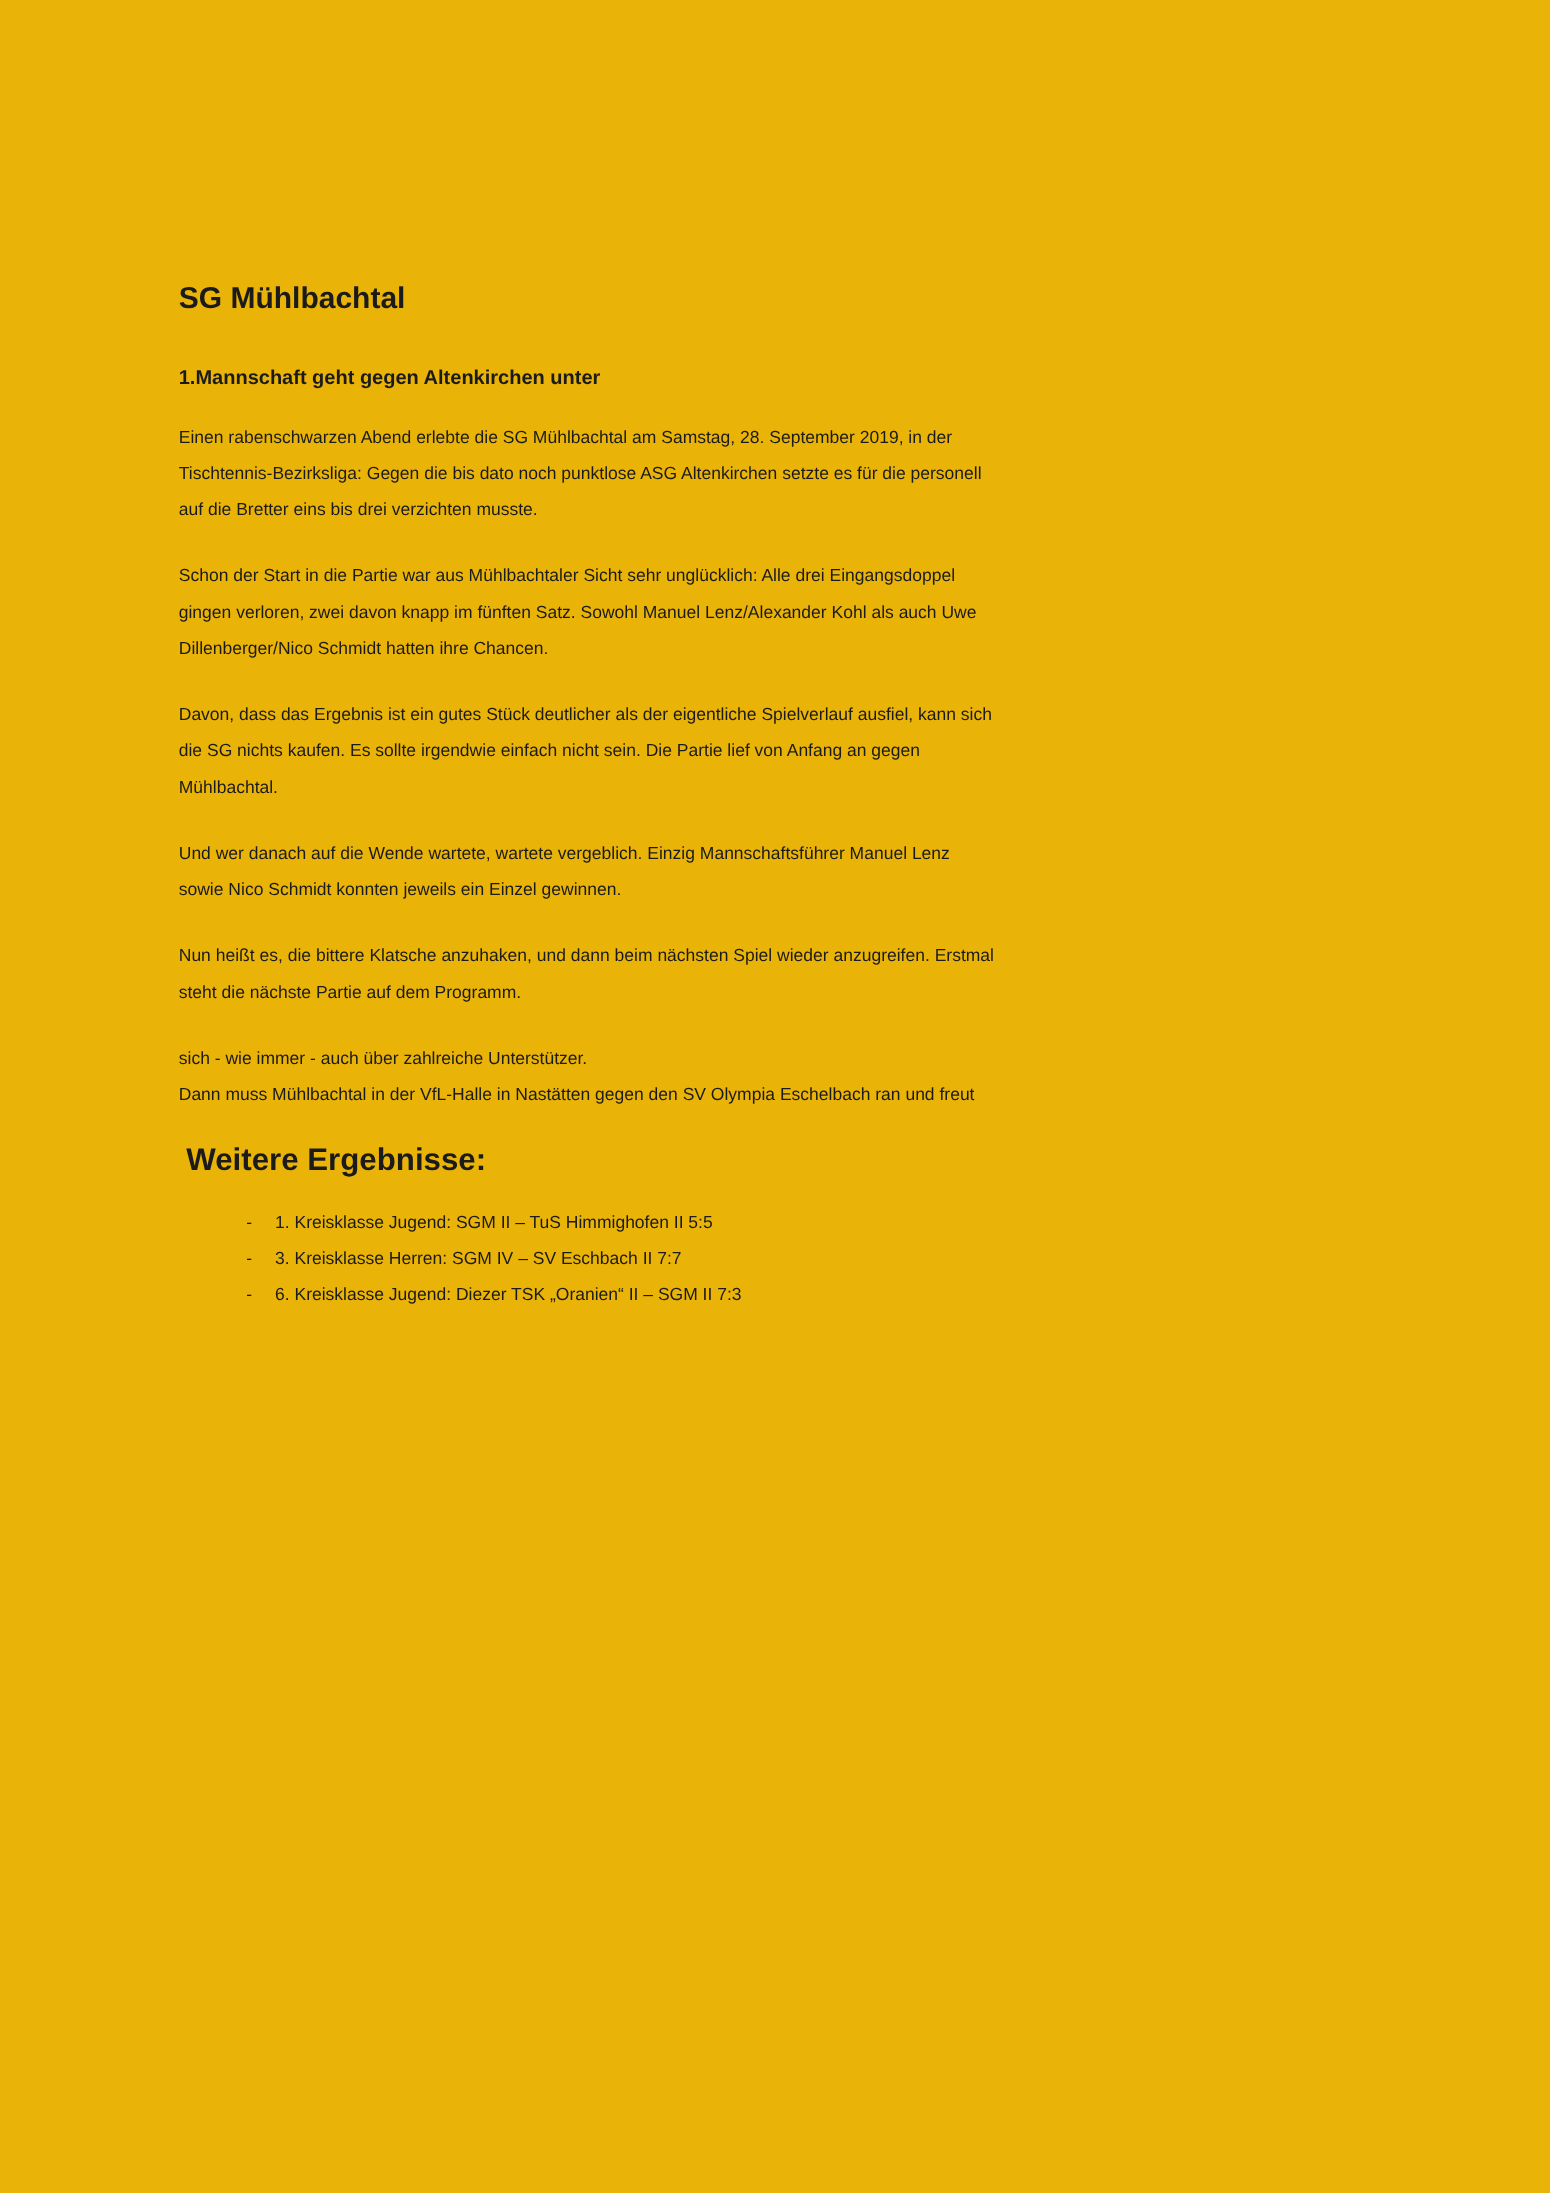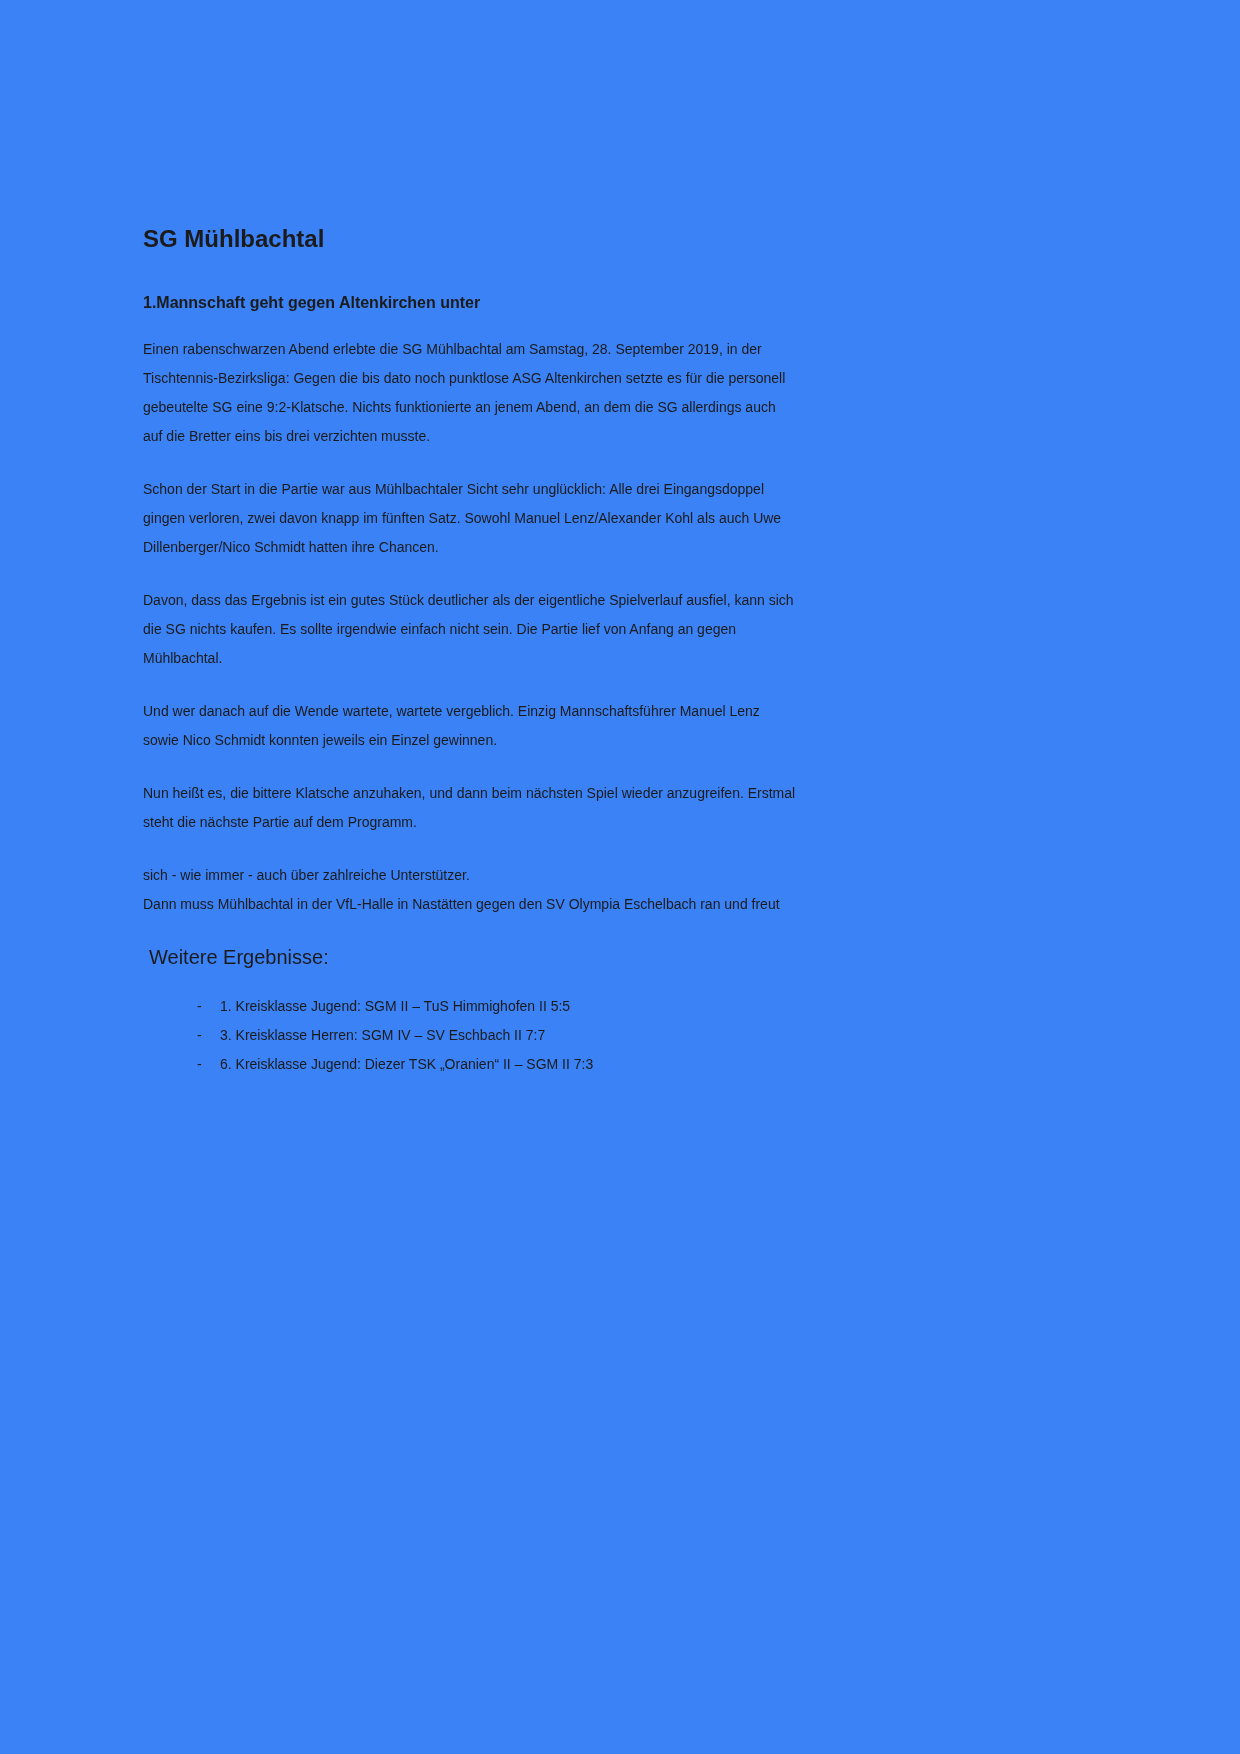--- a/index.html
+++ b/index.html
@@ -2,21 +2,21 @@
 <html lang="de"><head>
 <meta charset="utf-8">
 <style>
   * { margin: 0; padding: 0; box-sizing: border-box; }
   html, body { background: #e8e8e8; }
   .page {
     position: relative;
     width: 1240px;
     height: 1754px;
     margin: 0 auto;
-    background: #3b82f6;
+    background: #eab308;
     color: #1b1b1b;
     font-family: "Liberation Sans", "DejaVu Sans", sans-serif;
     padding: 222px 120px 40px 143px;
     overflow: hidden;
   }
   .doc-title {
     font-size: 24px;
     line-height: 34px;
     font-weight: bold;
     margin: 0 0 32px 0;
@@ -30,23 +30,23 @@
   .para {
     margin: 0 0 24px 0;
   }
   .para .line,
   .results-list .item {
     font-size: 14px;
     line-height: 29px;
     white-space: pre;
   }
   .results-heading {
-    font-size: 20px;
+    font-size: 25px;
     line-height: 29px;
-    font-weight: normal;
+    font-weight: bold;
     margin: 11px 0 20px 6px;
   }
   .results-list { margin-left: 54px; }
   .results-list .item { display: flex; }
   .results-list .dash {
     width: 23px;
     flex: 0 0 23px;
   }
 </style>
 </head>
@@ -54,21 +54,20 @@
 
 <div class="page">
   <div class="doc-title">SG Mühlbachtal</div>
 
   <div class="doc-heading">1.Mannschaft geht gegen Altenkirchen unter</div>
 
   <div>
       <div class="para">
         <div class="line">Einen rabenschwarzen Abend erlebte die SG Mühlbachtal am Samstag, 28. September 2019, in der</div>
         <div class="line">Tischtennis-Bezirksliga: Gegen die bis dato noch punktlose ASG Altenkirchen setzte es für die personell</div>
-        <div class="line">gebeutelte SG eine 9:2-Klatsche. Nichts funktionierte an jenem Abend, an dem die SG allerdings auch</div>
         <div class="line">auf die Bretter eins bis drei verzichten musste.</div>
       </div>
       <div class="para">
         <div class="line">Schon der Start in die Partie war aus Mühlbachtaler Sicht sehr unglücklich: Alle drei Eingangsdoppel</div>
         <div class="line">gingen verloren, zwei davon knapp im fünften Satz. Sowohl Manuel Lenz/Alexander Kohl als auch Uwe</div>
         <div class="line">Dillenberger/Nico Schmidt hatten ihre Chancen.</div>
       </div>
       <div class="para">
         <div class="line">Davon, dass das Ergebnis ist ein gutes Stück deutlicher als der eigentliche Spielverlauf ausfiel, kann sich</div>
         <div class="line">die SG nichts kaufen. Es sollte irgendwie einfach nicht sein. Die Partie lief von Anfang an gegen</div>

